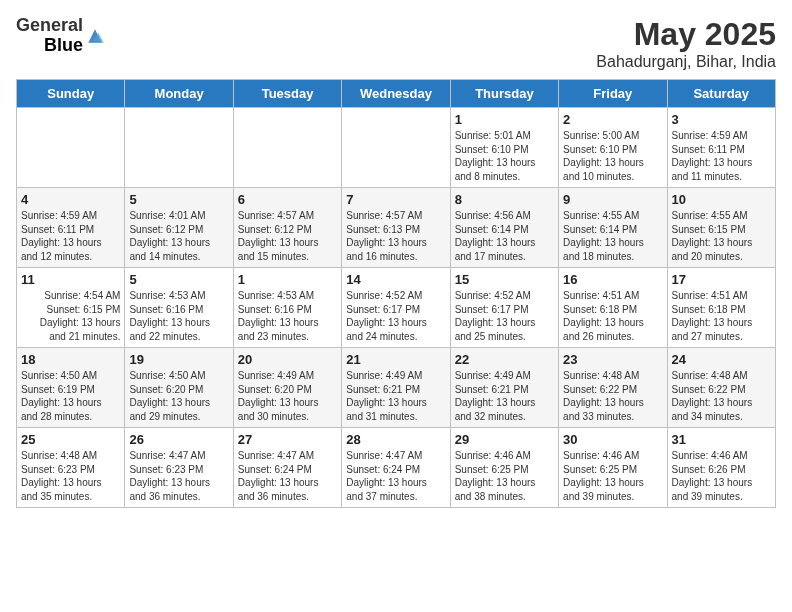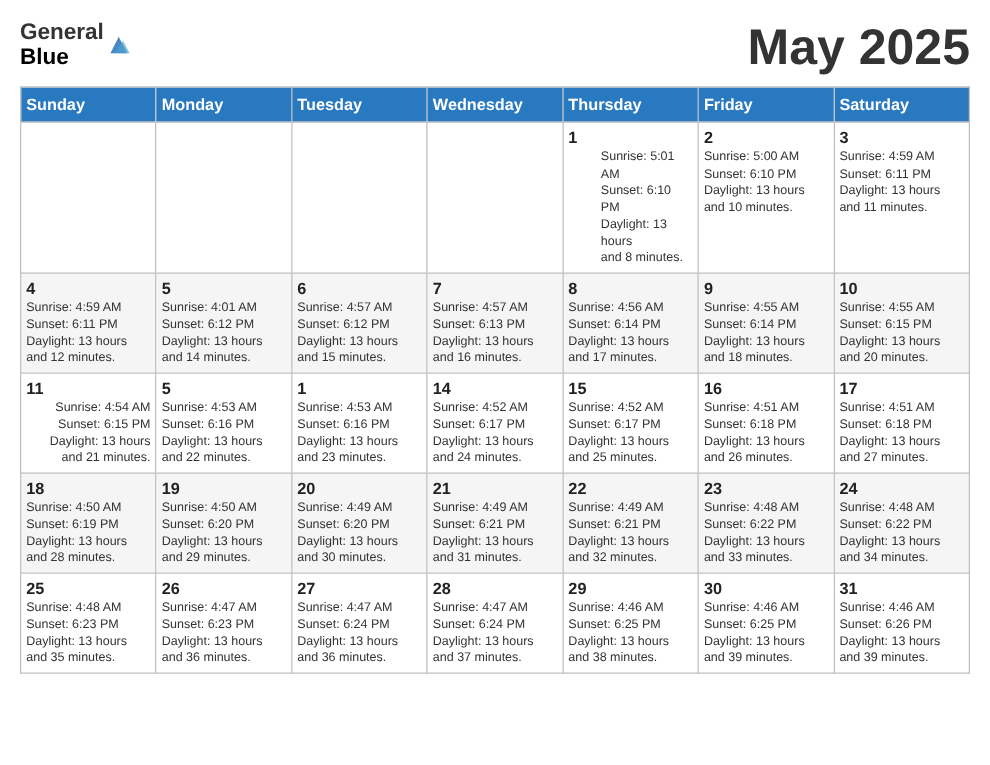--- a/index.html
+++ b/index.html
@@ -37,40 +37,40 @@
     }
     .logo-icon {
       width: 20px;
       height: 20px;
       margin-left: 2px;
     }
     .title-area {
       text-align: right;
     }
     .month-title {
-      font-size: 40px;
+      font-size: 32px;
       font-weight: bold;
       color: #333;
     }
     .location {
       font-size: 16px;
       color: #333;
     }
     table {
       width: 100%;
       border-collapse: collapse;
       table-layout: fixed;
     }
     thead tr th {
       background-color: #2979c0;
       color: #fff;
       font-size: 13px;
       font-weight: bold;
       padding: 6px 4px;
-      text-align: left;
+      text-align: center;
       border: 1px solid #c0c0c0;
     }
     tbody tr td {
       vertical-align: top;
       border: 1px solid #c0c0c0;
       padding: 4px 4px;
       font-size: 10.5px;
       color: #333;
       height: 80px;
       background: #fff;
@@ -91,33 +91,34 @@
     }
     .empty-cell {
       background: #fff;
     }
   </style>
 </head>
 <body>
 
 <div class="header-area">
   <div class="logo">
-    <div style="display:flex; align-items:center;">
+    <div style="display:flex; align-items:center;text-align:right;">
       <div class="logo-text">
         <span class="logo-general">General</span>
         <span class="logo-blue">Blue</span>
       </div>
       <svg class="logo-icon" viewBox="0 0 30 30" xmlns="http://www.w3.org/2000/svg">
         <polygon points="5,25 15,5 25,25" fill="#1a6bb5" opacity="0.8"></polygon>
         <polygon points="10,25 20,10 28,25" fill="#4a9fd4" opacity="0.7"></polygon>
       </svg>
     </div>
   </div>
   <div class="title-area">
     <div class="month-title">May 2025</div>
+    <div class="location">Bahadurganj, Bihar, India</div>
   </div>
 </div>
 
 <table>
   <thead>
     <tr>
     <th>Sunday</th>
         <th>Monday</th>
         <th>Tuesday</th>
         <th>Wednesday</th>
@@ -127,21 +128,21 @@
       </tr>
   </thead>
   <tbody id="calendar-body">
   <tr>
         <td class="empty-cell"></td>
         <td class="empty-cell"></td>
         <td class="empty-cell"></td>
         <td class="empty-cell"></td>
         <td>
           <div class="day-number">1</div>
-          <div class="day-info" style="white-space: pre-line; margin-left: 26px;">Sunrise: 5:01 AM
+          <div class="day-info" style="white-space: pre-line;">Sunrise: 5:01 AM
 Sunset: 6:10 PM
 Daylight: 13 hours
 and 8 minutes.</div>
         </td>
         <td>
           <div class="day-number">2</div>
           <div class="day-info" style="white-space: pre-line;">Sunrise: 5:00 AM
 Sunset: 6:10 PM
 Daylight: 13 hours
 and 10 minutes.</div>

